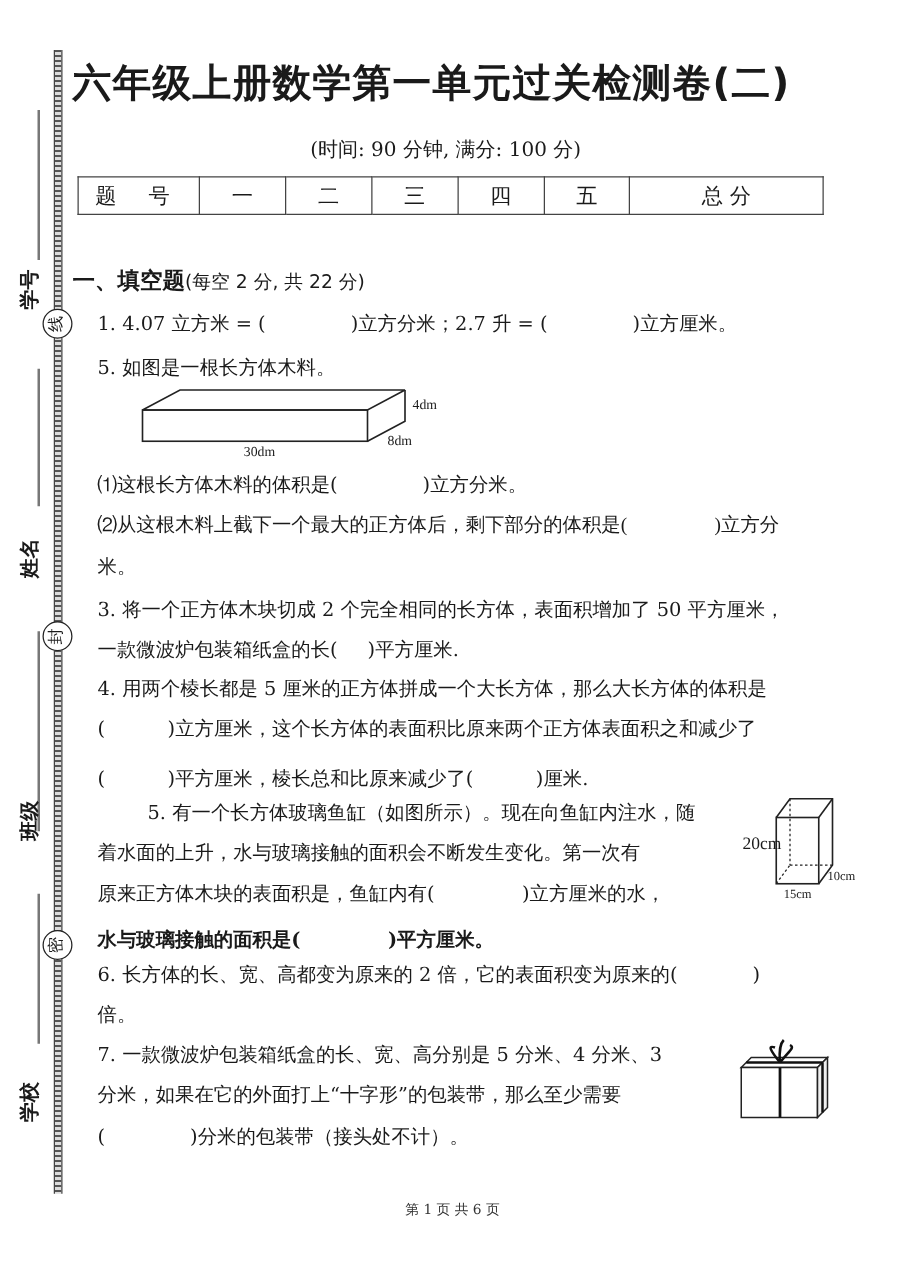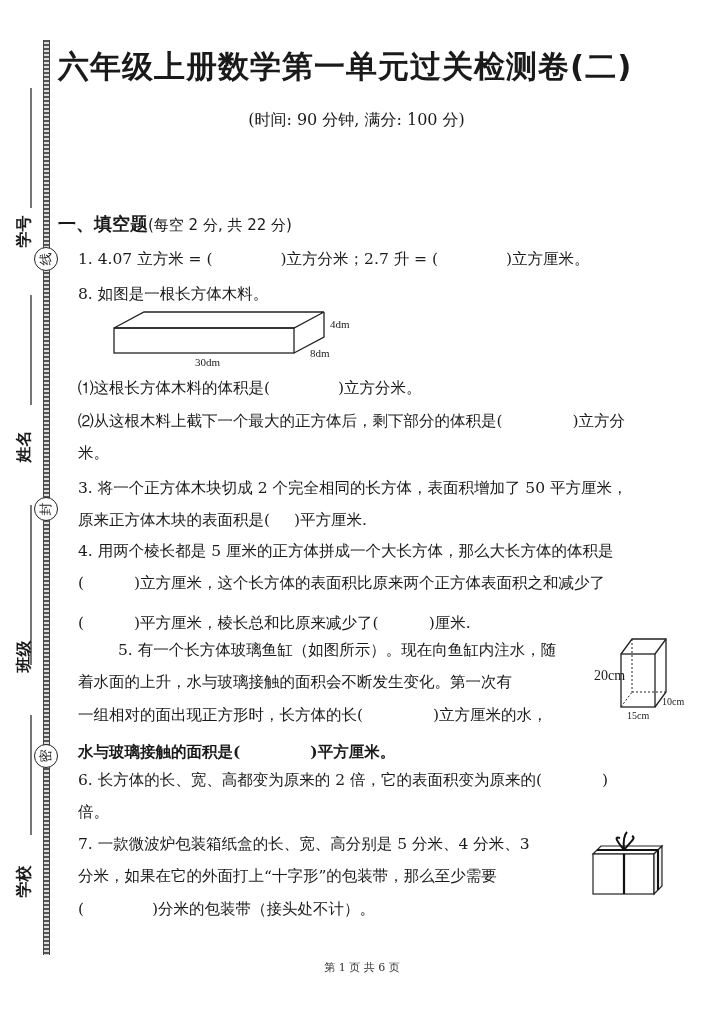--- a/index.html
+++ b/index.html
@@ -53,66 +53,75 @@
 
 <div class="seal" style="top:247px;">线</div>
 <div class="seal" style="top:497px;">封</div>
 <div class="seal" style="top:744px;">密</div>
 
 <div class="title">六年级上册数学第一单元过关检测卷(二)</div>
 <div class="subtitle">(时间: 90 分钟, 满分: 100 分)</div>
 
 <table class="score">
   <tbody>
+      <tr>
+    <td>题 号</td>
+    <td>一</td>
+    <td>二</td>
+    <td>三</td>
+    <td>四</td>
+    <td>五</td>
+    <td>总 分</td>
+  </tr>
 </tbody>
   </table>
 
 <div class="section">
   <span>一、填空题</span><span class="note">(每空 2 分, 共 22 分)</span>
 </div>
 
 <div class="line" style="top:249px;">
   <span>1.  4.07 立方米 = (</span><span class="blank" style="width:68px"></span><span>)立方分米；2.7 升 = (</span><span class="blank" style="width:68px"></span><span>)立方厘米。</span>
 </div>
 
-<div class="line" style="top:284px;">8.  如图是一根长方体木料。</div>
+<div class="line" style="top:284px;">5.  如图是一根长方体木料。</div>
 <svg style="left:112px;top:310px;" width="215" height="50">
   <polygon points="2,18 32,2 212,2 182,18" fill="none" stroke="#222" stroke-width="1.3"></polygon>
   <rect x="2" y="18" width="180" height="25" fill="none" stroke="#222" stroke-width="1.3"></rect>
   <polyline points="182,43 212,27 212,2" fill="none" stroke="#222" stroke-width="1.3"></polyline>
 </svg>
 <span class="lbl" style="left:330px;top:318px;">4dm</span>
 <span class="lbl" style="left:310px;top:347px;">8dm</span>
 <span class="lbl" style="left:195px;top:356px;">30dm</span>
 
 <div class="line" style="top:378px;">
   <span>⑴这根长方体木料的体积是(</span><span class="blank" style="width:68px"></span><span>)立方分米。</span>
 </div>
-<div class="line" style="top:411px;">
+<div class="line" style="top:411px;font-family:Liberation Serif, serif;">
   <span>⑵从这根木料上截下一个最大的正方体后，剩下部分的体积是(</span><span class="blank" style="width:70px"></span><span>)立方分</span>
 </div>
 <div class="line" style="top:443px;">米。</div>
 
 <div class="line" style="top:478px;">3.  将一个正方体木块切成 2 个完全相同的长方体，表面积增加了 50 平方厘米，</div>
 <div class="line" style="top:510px;">
-  <span>原来正方体木块的表面积是(</span><span class="blank" style="width:24px"></span><span>)平方厘米.</span>
+  <span>一款微波炉包装箱纸盒的长(</span><span class="blank" style="width:24px"></span><span>)平方厘米.</span>
 </div>
 
 <div class="line" style="top:541px;">4.  用两个棱长都是 5 厘米的正方体拼成一个大长方体，那么大长方体的体积是</div>
 <div class="line" style="top:573px;">
   <span>(</span><span class="blank" style="width:50px"></span><span>)立方厘米，这个长方体的表面积比原来两个正方体表面积之和减少了</span>
 </div>
 <div class="line" style="top:613px;">
   <span>(</span><span class="blank" style="width:50px"></span><span>)平方厘米，棱长总和比原来减少了(</span><span class="blank" style="width:50px"></span><span>)厘米.</span>
 </div>
 
 <div class="line" style="top:640px;margin-left:40px;">5.  有一个长方体玻璃鱼缸（如图所示）。现在向鱼缸内注水，随</div>
 <div class="line" style="top:672px;text-align:center;">着水面的上升，水与玻璃接触的面积会不断发生变化。第一次有</div>
 <div class="line" style="top:705px;">
-  <span>一组相对的面出现正方形时，长方体的长(</span><span class="blank" style="width:70px"></span><span>)立方厘米的水，</span>
+  <span>原来正方体木块的表面积是，鱼缸内有(</span><span class="blank" style="width:70px"></span><span>)立方厘米的水，</span>
 </div>
 <div class="line" style="top:742px;font-weight:bold;">
   <span>水与玻璃接触的面积是(</span><span class="blank" style="width:70px"></span><span>)平方厘米。</span>
 </div>
 <svg style="left:620px;top:637px;" width="50" height="72">
   <polyline points="1,17 12,2 46,2 46,55 35,70" fill="none" stroke="#222" stroke-width="1.3"></polyline>
   <rect x="1" y="17" width="34" height="53" fill="none" stroke="#222" stroke-width="1.3"></rect>
   <line x1="35" y1="17" x2="46" y2="2" stroke="#222" stroke-width="1.3"></line>
   <line x1="12" y1="2" x2="12" y2="55" stroke="#222" stroke-width="1" stroke-dasharray="2,2"></line>
   <line x1="12" y1="55" x2="46" y2="55" stroke="#222" stroke-width="1" stroke-dasharray="2,2"></line>

